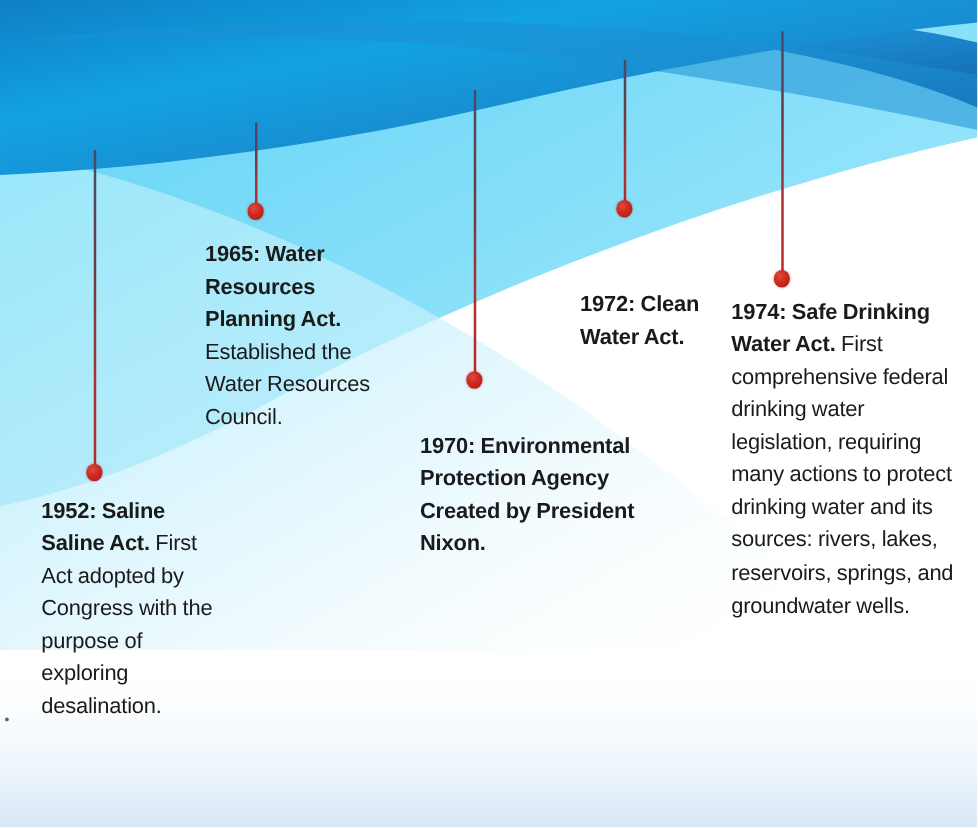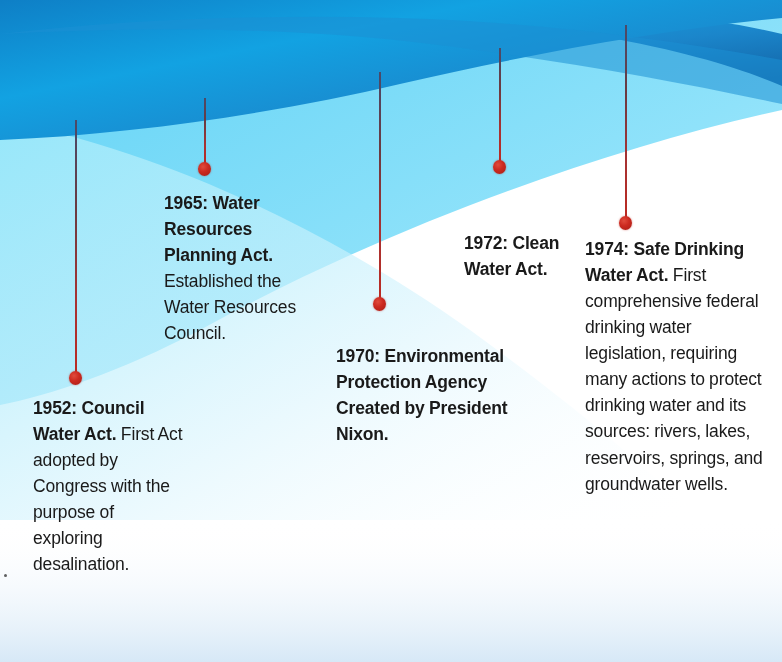--- a/index.html
+++ b/index.html
@@ -119,21 +119,21 @@
              C670,40 540,22 400,18
              C260,14 120,20 0,34 Z" fill="#1b8fd4" opacity="0.55"></path>
 
     <rect x="0" y="520" width="782" height="142" fill="url(#gradBottomTint)"></rect>
   </svg>
 
   <div class="timeline-entry">
     <div class="marker-line" style="left:75px; top:120px; height:258px;"></div>
     <div class="marker-dot" style="left:69px; top:371px;"></div>
     <div class="entry-text" style="left:33px; top:395px; width:150px;">
-      <b>1952: Council Water Act.</b><span> First Act adopted by Congress with the purpose of exploring desalination.</span>
+      <b>1952: Saline Saline Act.</b><span> First Act adopted by Congress with the purpose of exploring desalination.</span>
     </div>
   </div>
 
   <div class="timeline-entry">
     <div class="marker-line" style="left:204px; top:98px; height:68px;"></div>
     <div class="marker-dot" style="left:198px; top:162px;"></div>
     <div class="entry-text" style="left:164px; top:190px; width:162px;">
       <b>1965: Water Resources Planning Act.</b><span> Established the Water Resources Council.</span>
     </div>
   </div>

